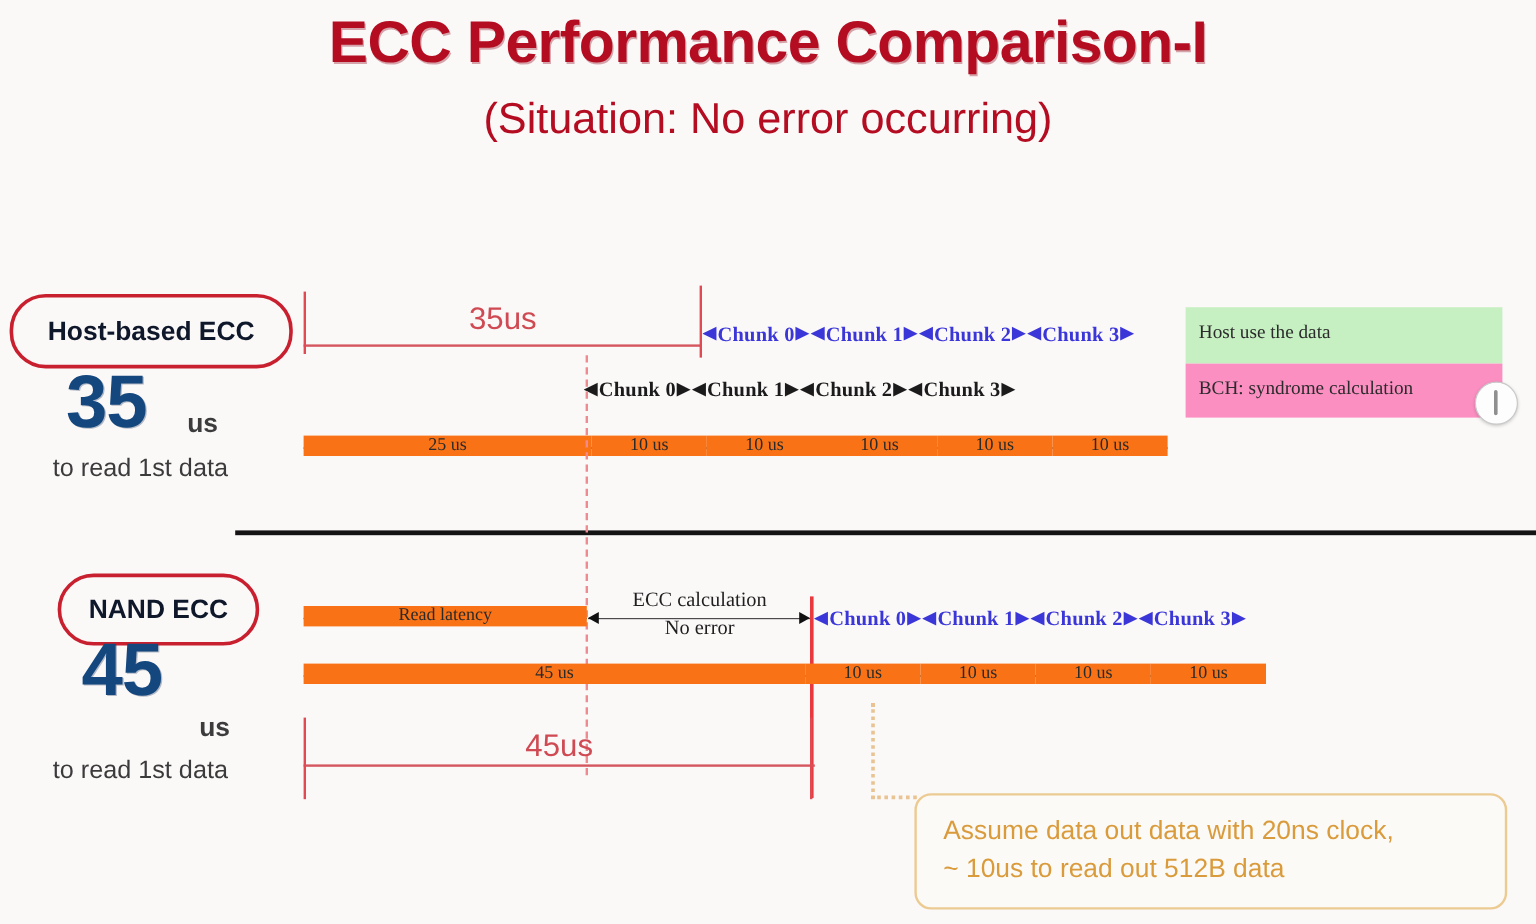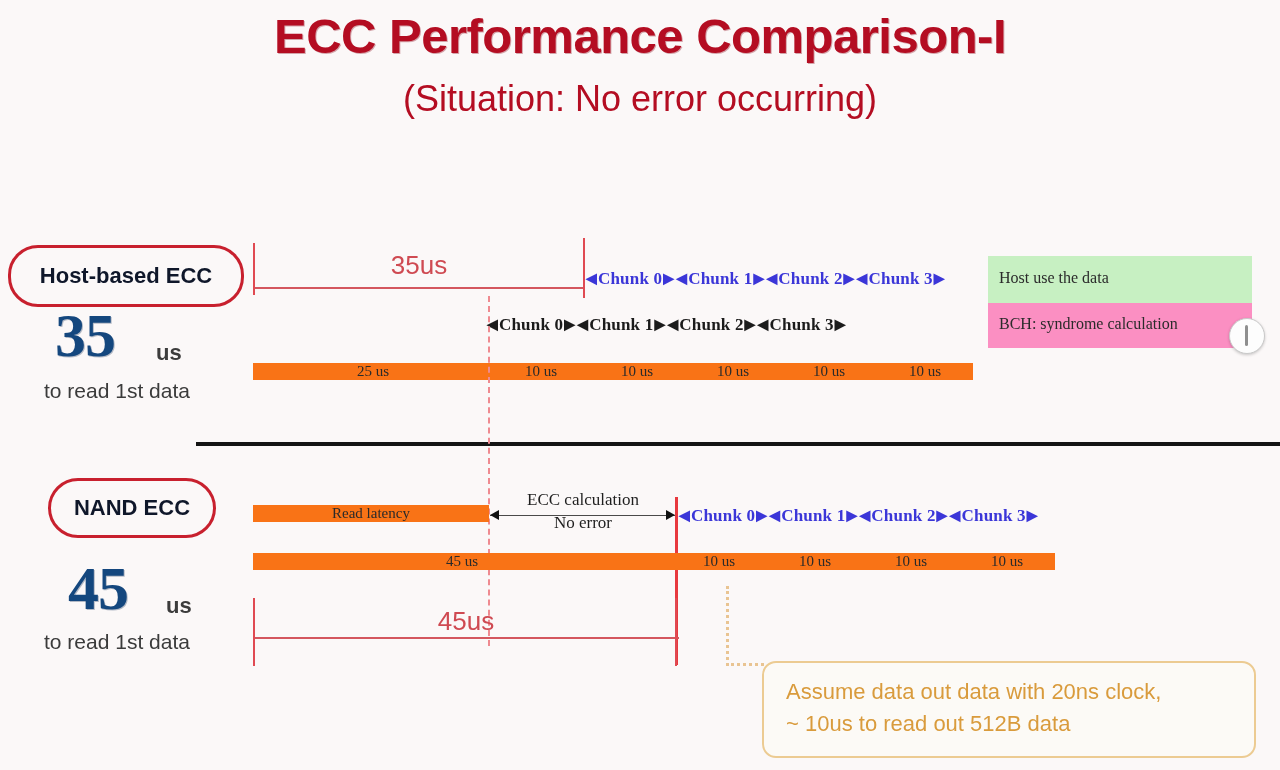--- a/index.html
+++ b/index.html
@@ -35,30 +35,30 @@
     color:#0f172a;font-weight:bold;
     display:flex;align-items:center;justify-content:center;
     font-family:"Liberation Sans",sans-serif;
   }
   #pill-host{left:8px;top:245px;width:230px;height:56px;font-size:22px;}
   #pill-nand{left:48px;top:478px;width:162px;height:54px;font-size:22px;}
 
   
   .bignum{
     color:#14477e;font-weight:bold;font-size:62px;
-    font-family:Liberation Serif, serif;
+    font-family:Liberation Sans, sans-serif;
     letter-spacing:-1px;
     text-shadow:1px 1px 0 rgba(10,40,80,.3);
   }
   .unit{color:#3c3c3c;font-weight:bold;font-size:22px;font-family:"Liberation Sans",sans-serif;}
   .readcap{color:#3b3b3b;font-size:21px;font-family:"Liberation Sans",sans-serif;}
   #num35{left:55px;top:300px;}
   #unit35{left:156px;top:340px;}
   #cap35{left:44px;top:379px;}
-  #num45{left:68px;top:553px;text-align:center;}
+  #num45{left:68px;top:523px;text-align:center;}
   #unit45{left:166px;top:593px;}
   #cap45{left:44px;top:630px;}
 
   
   .redline{background:#d4575f;}
   .redsolid{background:#e04a52;width:3px;}
 
   #br35-h{left:253px;top:287px;width:332px;height:2px;}
   #br35-l{left:253px;top:243px;width:2px;height:52px;}
   #br35-r{left:583px;top:238px;width:2px;height:60px;}

